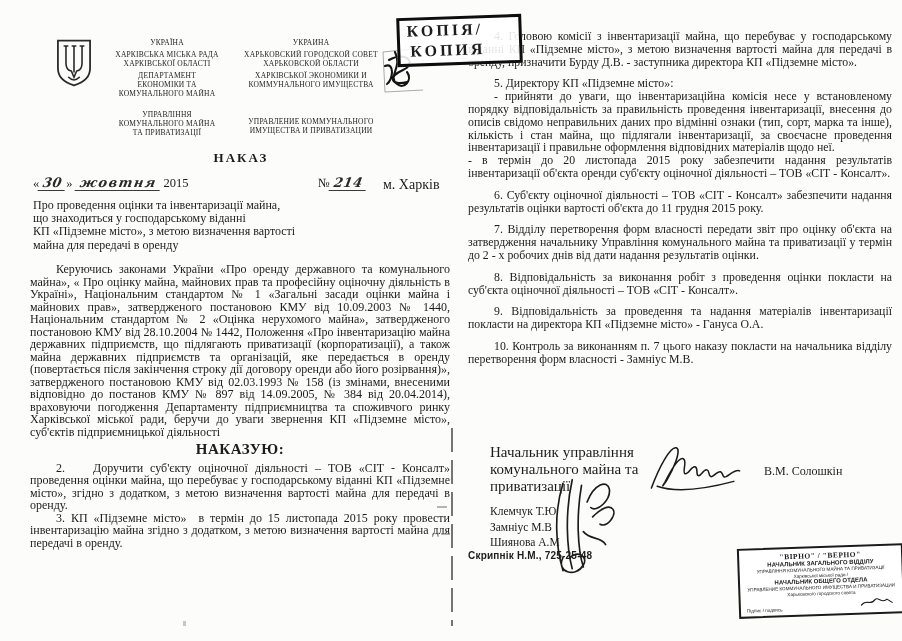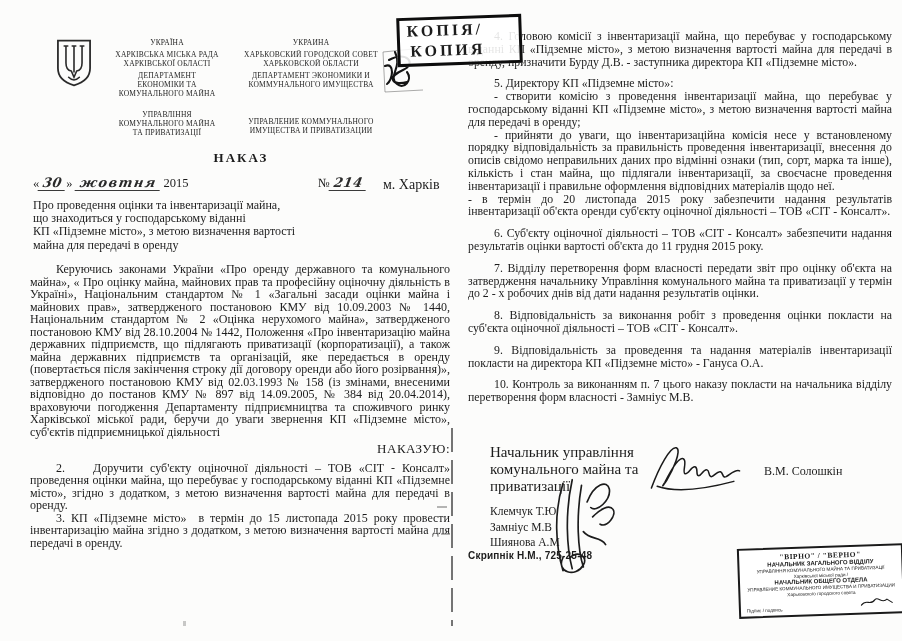--- a/index.html
+++ b/index.html
@@ -40,21 +40,21 @@
   .month{letter-spacing:1.5px;}
   .subject{position:absolute;left:33px;top:199px;width:345px;font-size:12px;line-height:13.2px;}
   
   .left-flow{position:absolute;left:30px;top:263px;width:420px;font-size:12px;line-height:12.5px;}
   .right-flow{position:absolute;left:468px;top:30px;width:424px;font-size:11.8px;line-height:12.8px;}
   .para{margin:0;}
   .just{text-align:justify;}
   .indent{text-indent:26px;}
   .gap{margin-bottom:9px;}
   .gap-sm{margin-bottom:7px;}
-  .resolve{text-align:right;font-weight:normal;font-size:13px;letter-spacing:.5px;margin:5px 0 6px;}
+  .resolve{text-align:center;font-weight:bold;font-size:15px;letter-spacing:.5px;margin:5px 0 6px;}
   
   .fold-line{position:absolute;left:451px;top:428px;width:2px;height:198px;opacity:.75;
     background:repeating-linear-gradient(180deg,#474747 0 24px,rgba(0,0,0,0) 24px 32px);}
   .art{position:absolute;background:#787878;opacity:.55;}
   .art1{left:437px;top:506px;width:10px;height:1.5px;}
   .art2{left:441px;top:533px;width:9px;height:1.5px;}
   .art3{left:183px;top:621px;width:3px;height:5px;opacity:.4;}
   
   .sign-position{position:absolute;left:490px;top:444px;font-size:15px;line-height:17px;}
   .sig-soloshkin{position:absolute;left:638px;top:438px;}
@@ -95,21 +95,21 @@
 КОМУНАЛЬНОГО МАЙНА</div>
     <div class="grp grp-last pre">УПРАВЛІННЯ
 КОМУНАЛЬНОГО МАЙНА
 ТА ПРИВАТИЗАЦІЇ</div>
   </div>
 
   <div class="org org-ru">
     <div class="grp pre">УКРАИНА</div>
     <div class="grp pre">ХАРЬКОВСКИЙ ГОРОДСКОЙ СОВЕТ
 ХАРЬКОВСКОЙ ОБЛАСТИ</div>
-    <div class="grp pre">ДЕПАРТАМЕНТ ЭКОНОМИКИ И
+    <div class="grp pre">ХАРКІВСЬКОЇ ЭКОНОМИКИ И
 КОММУНАЛЬНОГО ИМУЩЕСТВА</div>
     <div class="grp grp-last pre">УПРАВЛЕНИЕ КОММУНАЛЬНОГО
 ИМУЩЕСТВА И ПРИВАТИЗАЦИИ</div>
   </div>
 
   <div class="copy-stamp">
     <div class="l1">КОПІЯ/</div>
     <div class="l2">КОПИЯ</div>
   </div>
   <div class="seal-scribble">
@@ -144,21 +144,20 @@
   </div>
 
   <div class="fold-line"></div>
   <div class="art art1"></div>
   <div class="art art2"></div>
   <div class="art art3"></div>
 
   <div class="right-flow">
     <p class="para just indent gap">4. Головою комісії з інвентаризації майна, що перебуває у господарському віданні КП «Підземне місто», з метою визначення вартості майна для передачі в оренду, призначити Бурду Д.В. - заступника директора КП «Підземне місто».</p>
     <p class="para just indent">5. Директору КП «Підземне місто»:</p>
-    <p class="para just indent">- створити комісію з проведення інвентаризації майна, що перебуває у господарському віданні КП «Підземне місто», з метою визначення вартості майна для передачі в оренду;</p>
     <p class="para just indent">- прийняти до уваги, що інвентаризаційна комісія несе у встановленому порядку відповідальність за правильність проведення інвентаризації, внесення до описів свідомо неправильних даних про відмінні ознаки (тип, сорт, марка та інше), кількість і стан майна, що підлягали інвентаризації, за своєчасне проведення інвентаризації і правильне оформлення відповідних матеріалів щодо неї.</p>
     <p class="para just gap">- в термін до 20 листопада 2015 року забезпечити надання результатів інвентаризації об'єкта оренди суб'єкту оціночної діяльності – ТОВ «СІТ - Консалт».</p>
     <p class="para just indent gap">6. Суб'єкту оціночної діяльності – ТОВ «СІТ - Консалт» забезпечити надання результатів оцінки вартості об'єкта до 11 грудня 2015 року.</p>
     <p class="para just indent gap">7. Відділу перетворення форм власності передати звіт про оцінку об'єкта на затвердження начальнику Управління комунального майна та приватизації у термін до 2 - х робочих днів від дати надання результатів оцінки.</p>
     <p class="para just indent gap">8. Відповідальність за виконання робіт з проведення оцінки покласти на суб'єкта оціночної діяльності – ТОВ «СІТ - Консалт».</p>
     <p class="para just indent gap">9. Відповідальність за проведення та надання матеріалів інвентаризації покласти на директора КП «Підземне місто» - Гануса О.А.</p>
     <p class="para just indent">10. Контроль за виконанням п. 7 цього наказу покласти на начальника відділу перетворення форм власності - Замніус М.В.</p>
   </div>
 
   <div class="sign-position pre">Начальник управління

